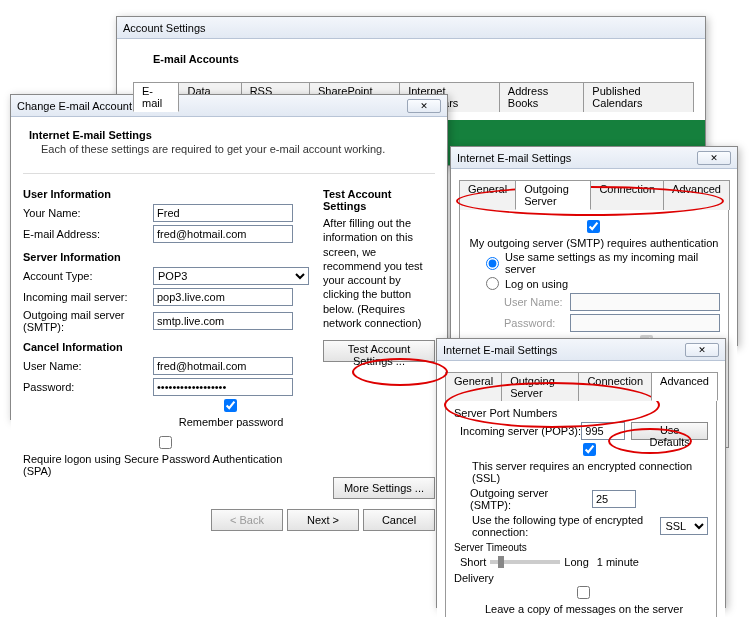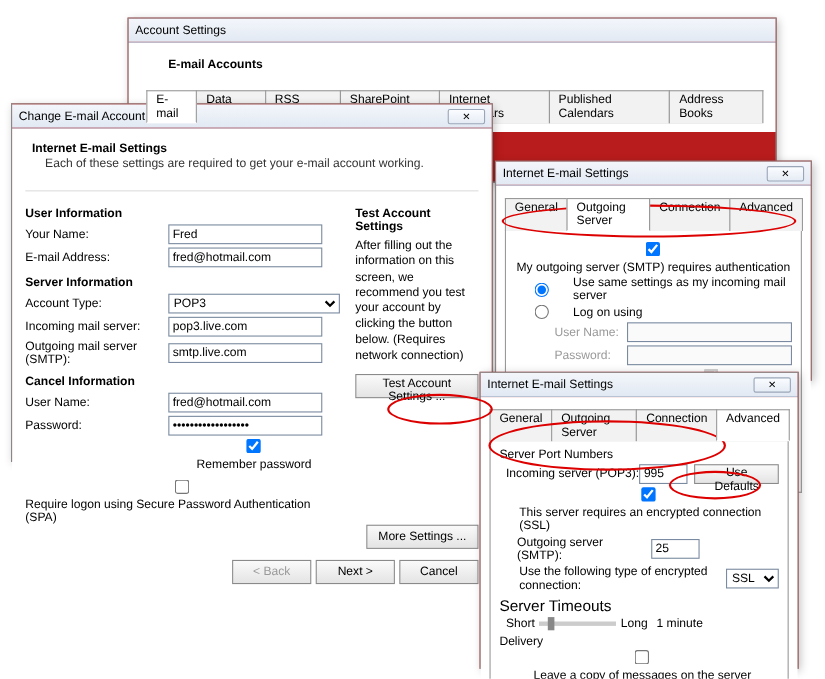--- a/index.html
+++ b/index.html
@@ -9,21 +9,21 @@
     font-size: 11px;
     background: #fff;
     width: 750px;
     height: 617px;
     position: relative;
     overflow: hidden;
     color: #000;
   }
   .window {
     position: absolute;
-    background: #b91c1c;
+    background: #15803d;
     border: 1px solid #888;
     box-shadow: 2px 2px 8px rgba(0,0,0,.25);
   }
   .titlebar {
     height: 22px;
     background: linear-gradient(#f3f6fb, #e2e9f3);
     border-bottom: 1px solid #b8c4d6;
     display: flex;
     align-items: center;
     padding: 0 6px;
@@ -61,21 +61,21 @@
     background:linear-gradient(#fafafa,#e4e4e4);
     border:1px solid #8a8a8a;
     padding:2px 10px;
     font-family:inherit;
     font-size:11px;
     min-width:72px;
     height:22px;
   }
   .btn-row { display:flex; justify-content:flex-end; gap:4px; margin-top:10px; }
   .checkbox-row { display:flex; align-items:center; gap:4px; margin:2px 0;flex-direction:column; }
-  .radio-row { display:flex; align-items:center; gap:20px; margin:2px 0; }
+  .radio-row { display:flex; align-items:center; gap:4px; margin:2px 0; }
   .small-input { width:44px !important; text-align:left; }
   .select { border:1px solid #7a8aa0; height:18px; font-size:11px; background:#fff; }
   .disabled { color:#9a9a9a; }
   .ellipse {
     position:absolute;
     border:2px solid #d00;
     border-radius:50%;
     pointer-events:none;
   }
   input[type=checkbox], input[type=radio]{ margin:0 2px 0 0; }
@@ -90,22 +90,22 @@
   <div class="inner">
     <div style="padding:6px 10px 10px 24px;">
       <div class="section-title">E-mail Accounts</div>
     </div>
     <div class="tabs" style="margin-left:4px;">
       <div class="tab active">E-mail</div>
       <div class="tab">Data Files</div>
       <div class="tab">RSS Feeds</div>
       <div class="tab">SharePoint Lists</div>
       <div class="tab">Internet Calendars</div>
+      <div class="tab">Address Books</div>
       <div class="tab">Published Calendars</div>
-      <div class="tab">Address Books</div>
     </div>
   </div>
 </div>
 
 <div class="window" style="left:10px; top:94px; width:438px; height:326px;">
   <div class="titlebar">
     <span class="title">Change E-mail Account</span>
     <span class="close">✕</span>
   </div>
   <div class="inner" style="background:#fff;">
@@ -244,21 +244,21 @@
           <span>This server requires an encrypted connection (SSL)</span>
         </div>
       <div class="field-row" style="margin-left:16px;">
         <label style="width:122px;">Outgoing server (SMTP):</label>
         <input type="text" class="small-input" value="25" style="">
       </div>
       <div class="field-row" style="margin-left:18px;">
         <label style="width:190px;">Use the following type of encrypted connection:</label>
         <select class="select" style="width:48px;"><option>SSL</option></select>
       </div>
-      <div style="font-size:14px; margin-top:4px;">Server Timeouts</div>
+      <div style="font-size:10px; margin-top:4px;">Server Timeouts</div>
       <div class="field-row" style="margin-left:6px; gap:4px;">
         <span>Short</span>
         <div style="flex:0 0 70px; height:4px; background:#ccc; position:relative;">
             <div style="position:absolute;left:8px;top:-4px;width:6px;height:12px;background:#888;"></div>
           </div>
         <span>Long</span>
         <span style="margin-left:4px;">1 minute</span>
       </div>
       <div style="font-size:11px; margin-top:4px;">Delivery</div>
       <div class="checkbox-row" style="margin-left:6px;">

